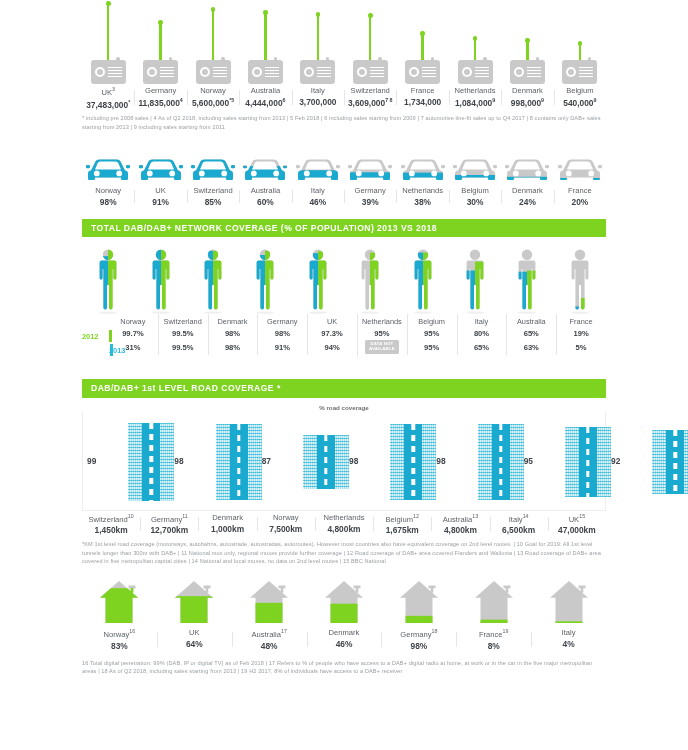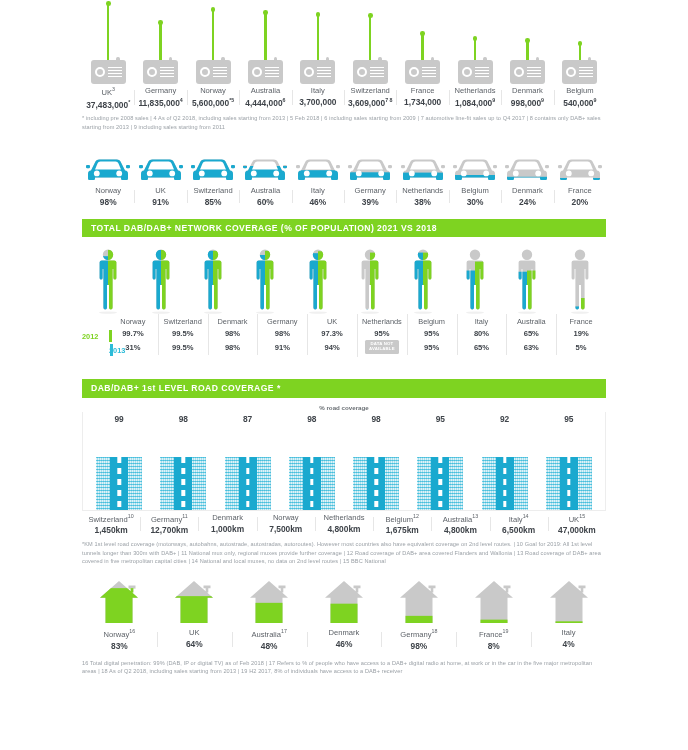--- a/index.html
+++ b/index.html
@@ -84,21 +84,21 @@
   .cc { flex:1 1 0; text-align:center; font-size:7.6px; font-weight:bold; color:#3f444a; position:relative; }
   .covhead .cc { font-weight:normal; font-size:7.4px; color:#5d6268; }
   .cc + .cc::before { content:""; position:absolute; left:0; top:-3px; bottom:-3px; border-left:1px solid #e6e6e6; }
   .na { display:inline-block; background:#c9c9c9; color:#fff; font-size:4.3px; font-weight:bold;
         line-height:1.15; padding:2px 4px; border-radius:1.5px; letter-spacing:.2px; }
 
   
   .roadhdr { text-align:center; font-size:6.2px; font-weight:bold; color:#6b7075; margin-top:6px; }
   .roadbox { border:1px solid #ededed; border-top:none; padding: 2px 4px 0; margin-top:1px; }
   .roads { display:flex; align-items:flex-end; height: 96px; }
-  .rcell { flex:1 1 0; display:flex; flex-direction:column; align-items:center; justify-content:flex-end; height:100%;gap:32px; }
+  .rcell { flex:1 1 0; display:flex; align-items:center; justify-content:flex-end; height:100%;gap:32px; }
   .rnum { font-size:8.4px; font-weight:bold; color:#3f444a; margin-bottom:1px; }
   .road { position:relative; width:46px; background:#1aa9cf; overflow:hidden; }
   .road .hatchL, .road .hatchR {
     position:absolute; top:0; bottom:0; width:14px;
     background:
       repeating-linear-gradient(to bottom, #6fd3e8 0 1px, #ffffff 1px 3px),
       repeating-linear-gradient(to right, #ffffff 0 1px, #bfe9f4 1px 2px);
     background-blend-mode: multiply;
     opacity:.85;
   }
@@ -522,21 +522,21 @@
       <div class="col">
         <div class="cname">Denmark</div>
         <div class="cval">24%</div>
       </div>
       <div class="col">
         <div class="cname">France</div>
         <div class="cval">20%</div>
       </div>
     </div>
 
-  <div class="bar" style="margin-top:12px">TOTAL DAB/DAB+ NETWORK COVERAGE (% OF POPULATION) 2021 VS 2018</div>
+  <div class="bar" style="margin-top:12px">TOTAL DAB/DAB+ NETWORK COVERAGE (% OF POPULATION) 2013 VS 2018</div>
   <div class="people" id="people">
       <div class="pcell">
         <svg class="psvg" viewBox="0 0 34 70">
           <defs>
             <clipPath id="c0">
               <path d="M17 4.6 a5.2 5.2 0 1 1 0 10.4 a5.2 5.2 0 1 1 0 -10.4 Z M8.6 17.2 Q8.6 15.4 10.8 15.4 L23.2 15.4 Q25.4 15.4 25.4 17.2 L25.4 33 Q25.4 34.6 23.9 34.6 Q22.4 34.6 22.4 33 L22.4 24 L21.6 24 L21.6 62.5 Q21.6 64.4 19.8 64.4 Q18 64.4 18 62.5 L18 40 L16 40 L16 62.5 Q16 64.4 14.2 64.4 Q12.4 64.4 12.4 62.5 L12.4 24 L11.6 24 L11.6 33 Q11.6 34.6 10.1 34.6 Q8.6 34.6 8.6 33 Z"></path>
             </clipPath>
             <clipPath id="L0">
               <rect x="0" y="0" width="17" height="70"></rect>
             </clipPath>

